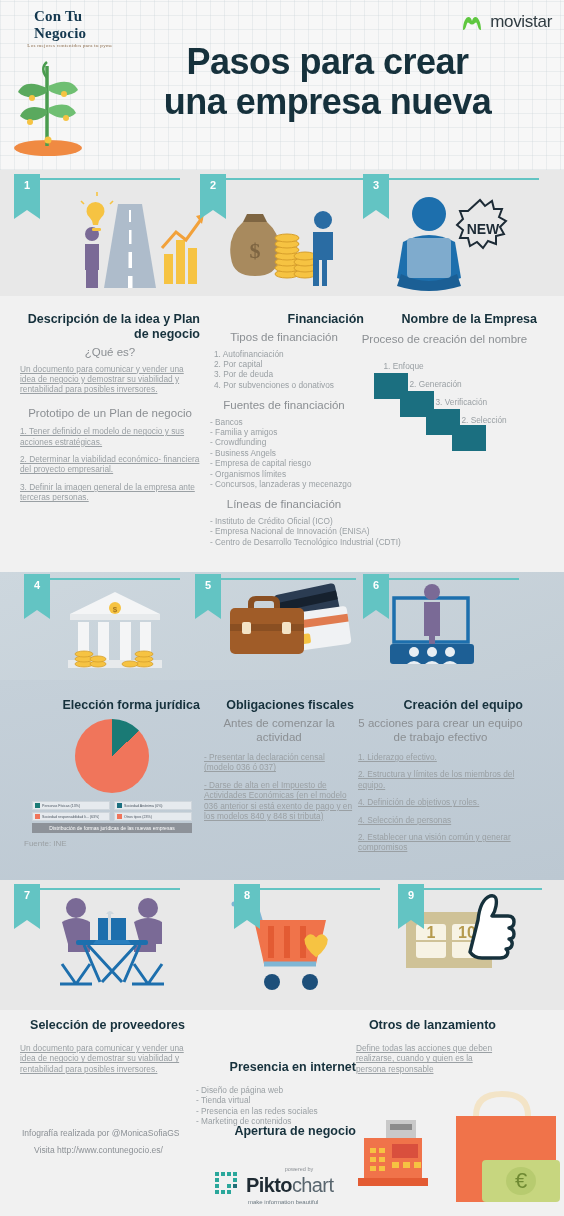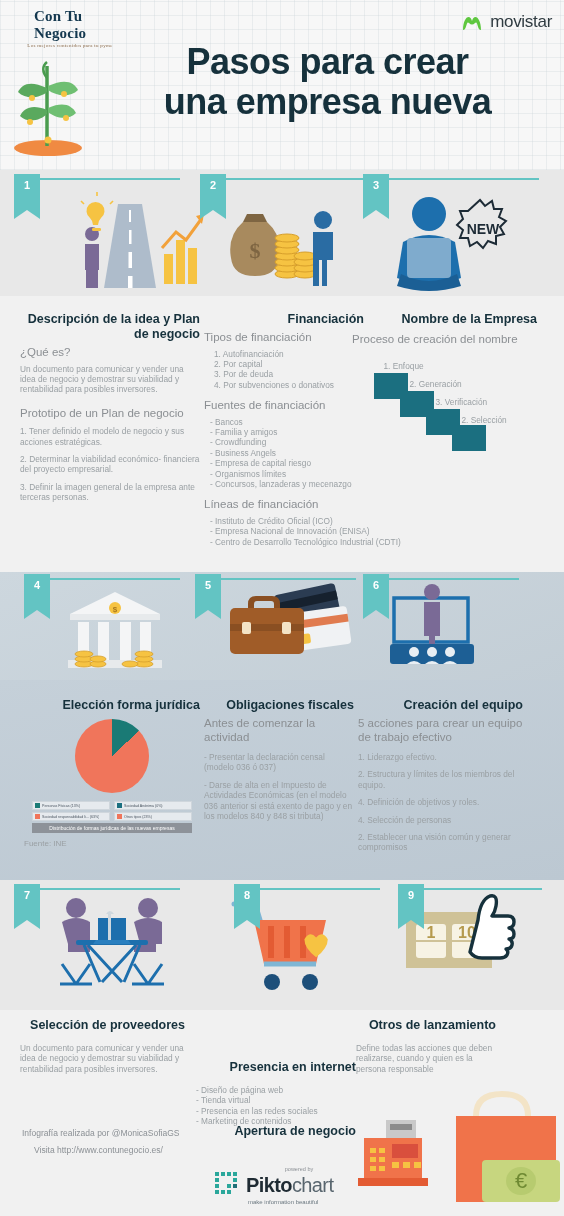--- a/index.html
+++ b/index.html
@@ -75,25 +75,25 @@
   }
   .flag-rule { position:absolute; left:26px; top:4px; height:2px; background:#63c4c3; }
 
   
   .col { position:absolute; }
   .col h3 {
     font-size:12.5px; font-weight:bold; color:#16313c;
     text-align:right; line-height:15px; margin-bottom:3px;
   }
   .col .sub {
-    font-size:11.5px; color:#8b8f93; line-height:13.5px;
+    font-size:11.5px; color:#8b8f93; text-align:center; line-height:13.5px;
     margin:4px 0 4px;
   }
   .col .body {
-    font-size:8.3px; color:#9aa0a4; line-height:10.4px;
+    font-size:8.3px; color:#9aa0a4; line-height:10.4px;text-decoration:underline;
   }
   .col .body p { margin-bottom:7px; }
   .col .list { font-size:8.3px; color:#9aa0a4; line-height:10.4px; }
   .col .list div { white-space:nowrap; }
 
   
   .pie {
     width:74px; height:74px; border-radius:50%;
     background:conic-gradient(#1a7a75 0deg 47deg, #f0755b 47deg 360deg);
     margin:6px auto 0;

